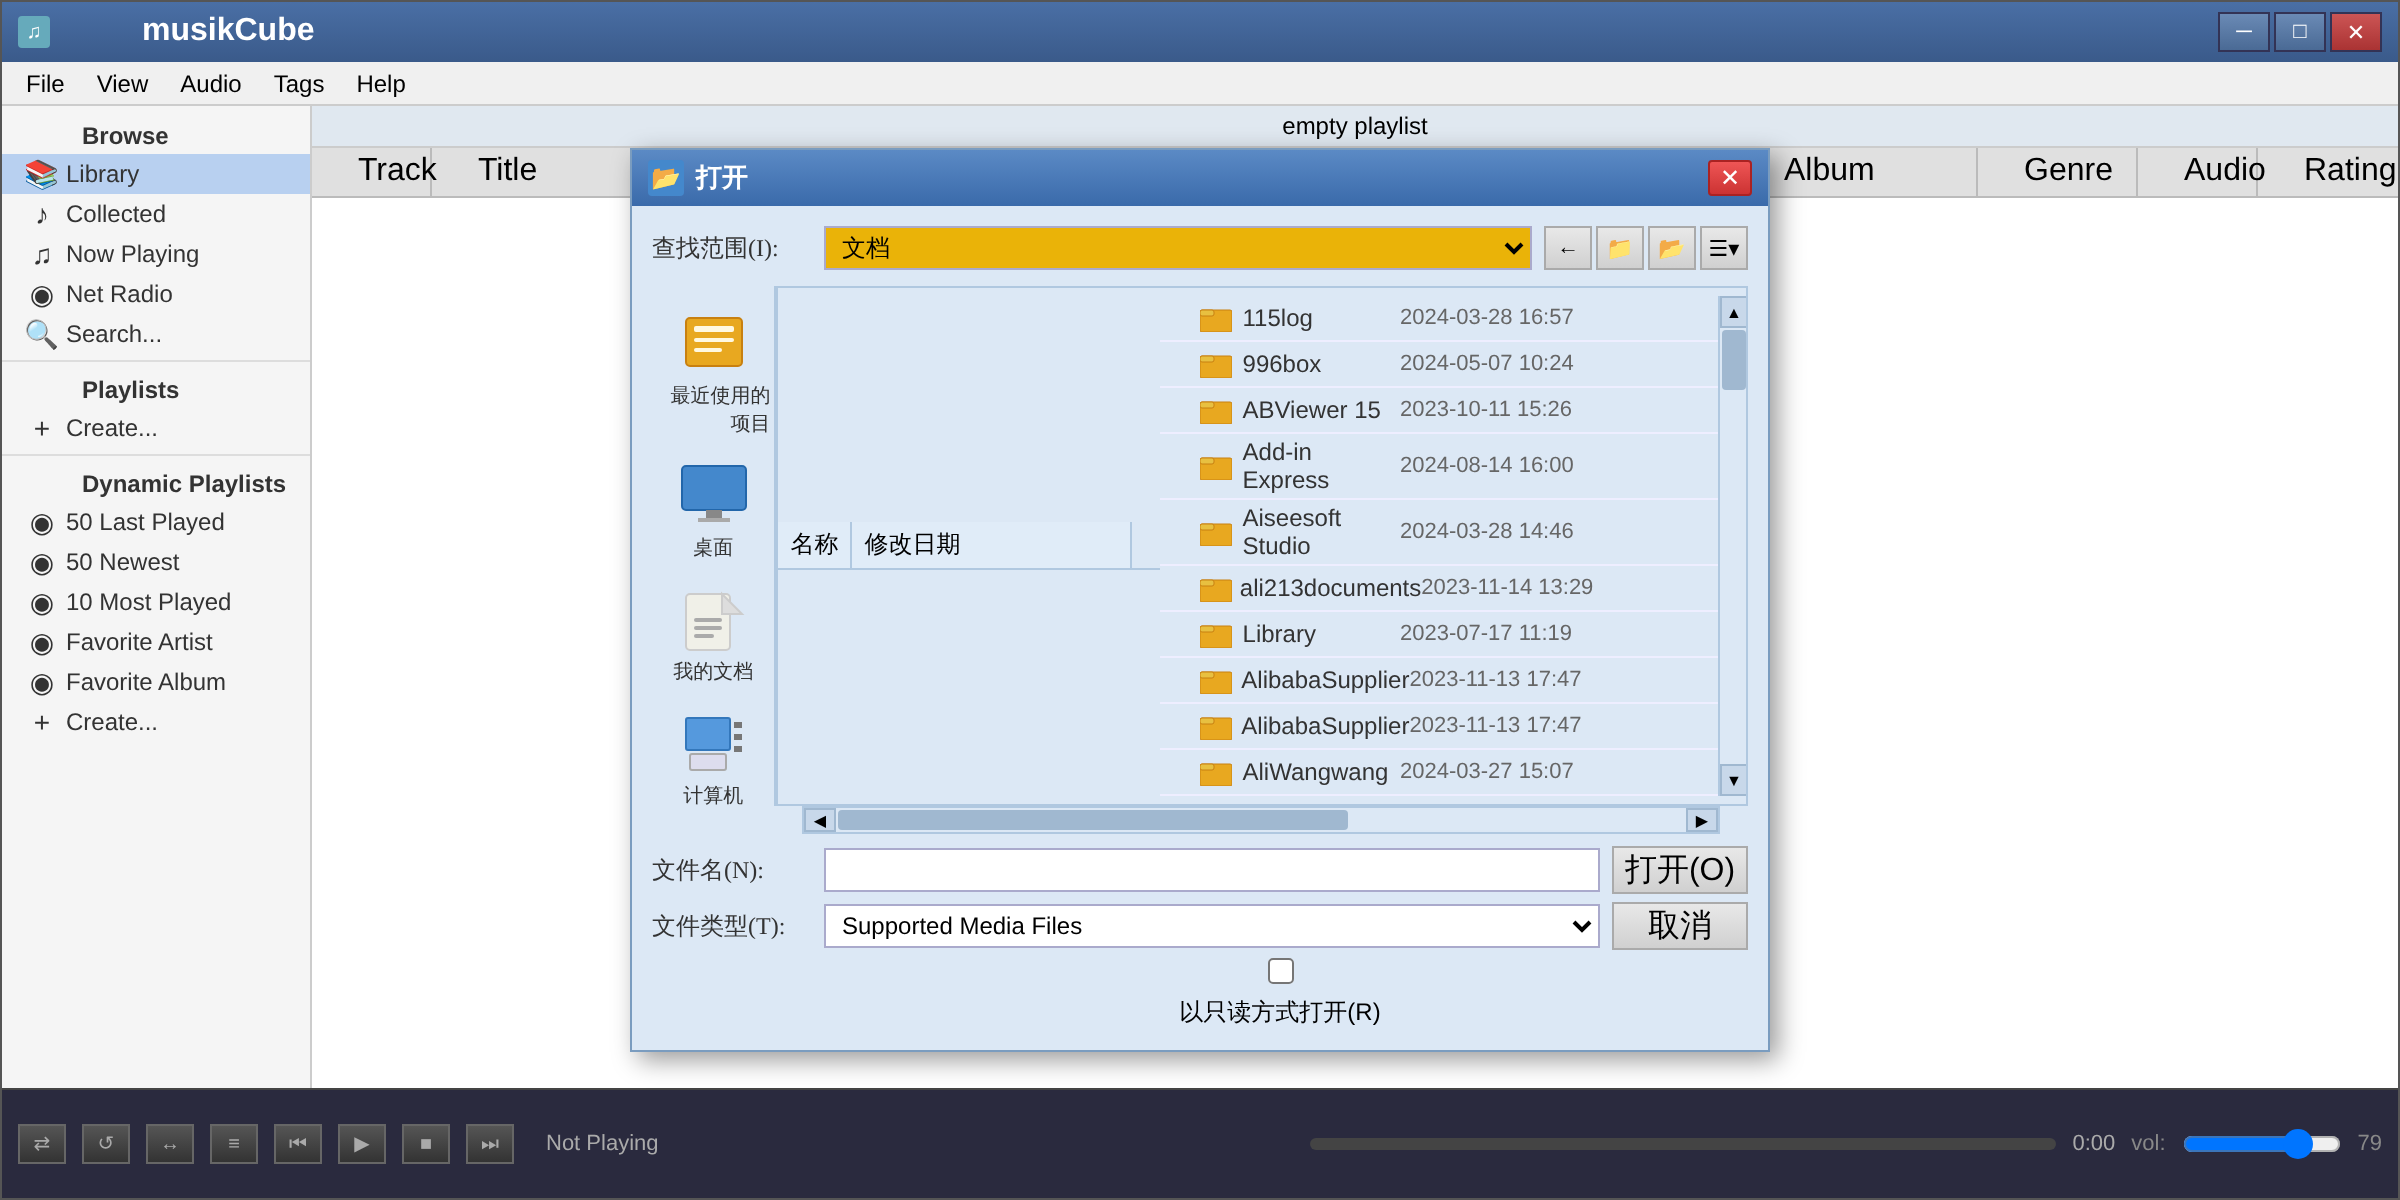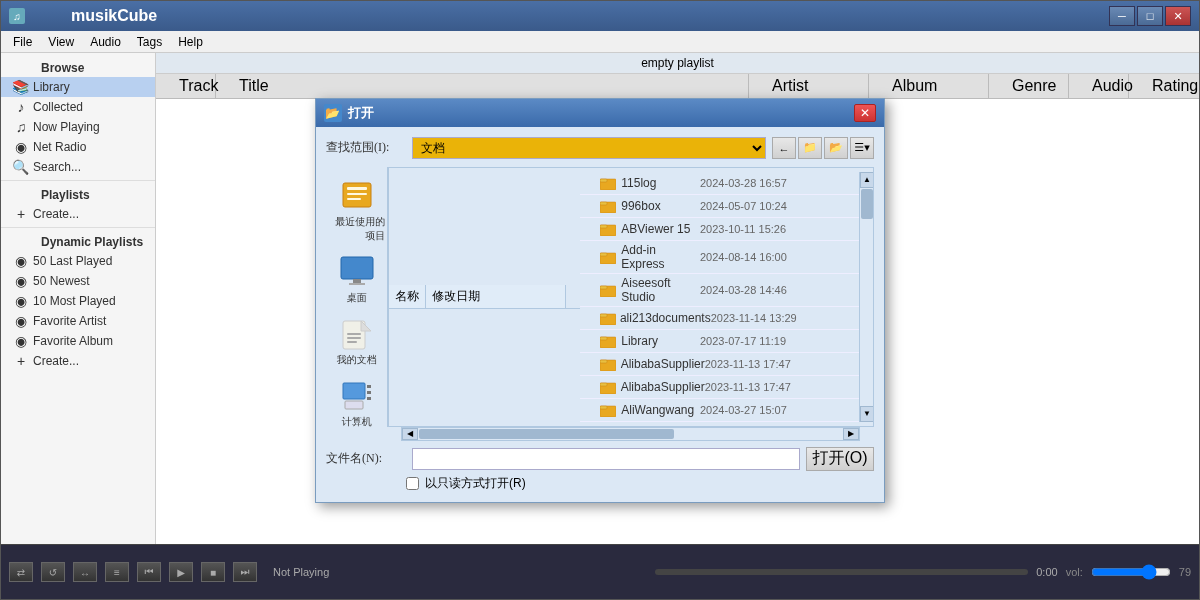--- a/index.html
+++ b/index.html
@@ -69,21 +69,21 @@
     .shortcut-label { font-size: 10px; text-align: right; }
     .file-list-header { display: flex; background: #e0ecf8; border-bottom: 1px solid #b0c8e0; }
     .file-col-header { padding: 3px 6px; font-size: 12px; border-right: 1px solid #b0c8e0; flex: 1; }
     .file-col-header.date { width: 140px; flex: none; }
     .file-row { display: flex; align-items: center; padding: 2px 19px; font-size: 12px; border-bottom: 1px solid #eef; cursor: pointer; }
     .file-icon { width: 18px; height: 18px; display: flex; align-items: center; justify-content: center; margin-right: 4px; }
     .file-name { flex: 1; color: #333; }
     .file-date { width: 140px; color: #666; font-size: 11px; }
     .bottom-filename-row { display: flex; align-items: center; gap: 6px; margin-bottom: 4px; }
     .bottom-filetype-row { display: flex; align-items: center; gap: 6px; margin-bottom: 4px; }
-    .bottom-readonly-row { display: flex; align-items: center; gap: 6px; padding-left: 80px; }
+    .bottom-readonly-row { display: flex; align-items: center; gap: 6px; padding-left: 80px; flex-direction: column; }
     .dialog-input { flex: 1; height: 22px; border: 1px solid #aac; background: white; font-size: 12px; padding: 1px 4px; }
     .dialog-btn { height: 24px; width: 68px; background: linear-gradient(to bottom, #e8e8e8, #d0d0d0); border: 1px solid #aaa; cursor: pointer; font-size: 16px; }
     .scrollbar-track { width: 14px; background: #dce8f5; border-left: 1px solid #b0c8e0; display: flex; flex-direction: column; }
     .scrollbar-thumb { width: 12px; height: 30px; background: #a0b8d0; margin: 1px; border-radius: 2px; }
   </style>
 </head>
 <body>
 
 <div class="main-window">
 
@@ -405,19 +405,26 @@
           <div style="width:16px; height:12px; background:#c8d8ea; border:1px solid #a0b8d0; display:flex; align-items:center; justify-content:center; font-size:8px;">▶</div>
         </div>
         <div style="width:14px;"></div>
       </div>
 
       <div class="bottom-filename-row">
         <span class="dialog-label">文件名(N):</span>
         <input type="text" class="dialog-input" value="" style="">
         <button class="dialog-btn">打开(O)</button>
       </div>
+      <div class="bottom-filetype-row">
+        <span class="dialog-label">文件类型(T):</span>
+        <select class="dialog-input">
+          <option>Supported Media Files</option>
+        </select>
+        <button class="dialog-btn">取消</button>
+      </div>
       <div class="bottom-readonly-row">
         <input type="checkbox" style="">
         <span>以只读方式打开(R)</span>
       </div>
     </div>
   </div>
 </div>
 
 </body></html>

